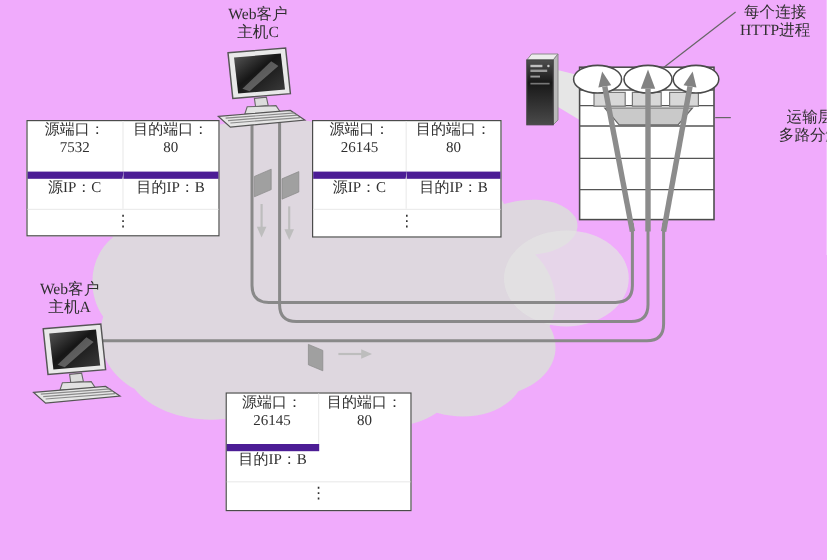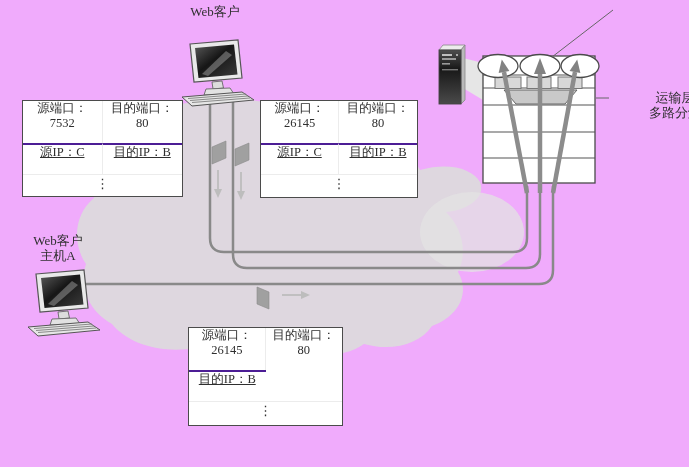--- a/index.html
+++ b/index.html
@@ -13,21 +13,21 @@
   .figure svg{position:absolute;left:0;top:0;}
   .lbl{position:absolute;text-align:center;font-size:13px;line-height:15px;color:#2f2f2f;white-space:nowrap;}
   .lbl span{display:block;}
   .ptable{
     position:absolute;background:#ffffff;border:1.6px solid #4b4b4b;
     display:grid;grid-template-columns:1fr 1fr;grid-template-rows:42px 31px 1fr;
     font-size:12.5px;line-height:15px;box-sizing:border-box;
   }
   .ptable .cell{display:flex;flex-direction:column;align-items:center;justify-content:flex-start;text-align:center;}
   .ptable .c1{border-right:1px solid #ececec;}
-  .ptable .ip{border-top:2px solid #4c1d95;text-decoration:underline;}
+  .ptable .ip{border-top:6px solid #4c1d95;}
   .ptable .more{grid-column:1/3;border-top:1px solid #ececec;align-items:center;justify-content:flex-start;font-size:13px;letter-spacing:0;padding-top:1px;}
   .caption{
     position:absolute;left:0;top:439px;width:100%;text-align:center;
     font-size:14px;color:#333333;letter-spacing:0.5px;
   }
 </style>
 </head>
 <body>
 
 <div class="figure">
@@ -137,23 +137,28 @@
       <rect x="11" y="12" width="10" height="2" fill="#bfbfbf"></rect>
       <rect x="11" y="16" width="14" height="2" fill="#9a9a9a"></rect>
       <rect x="11" y="21" width="8" height="1.6" fill="#9a9a9a"></rect>
       <circle cx="26" cy="13" r="1" fill="#cccccc"></circle>
       <rect x="11" y="27" width="16" height="1.4" fill="#777"></rect>
     </g>
   </svg>
 
   <div class="lbl" style="left:160px;top:4px;width:110px;">
     <span>Web客户</span>
-  </div>
-
-
+    <span>主机C</span>
+  </div>
+
+
+  <div class="lbl" style="left:606px;top:2px;width:80px;">
+    <span>每个连接</span>
+    <span>HTTP进程</span>
+  </div>
 
   <div class="lbl" style="left:636px;top:90px;width:78px;">
     <span>运输层</span>
     <span>多路分解</span>
   </div>
 
   <div class="lbl" style="left:20px;top:233px;width:76px;">
     <span>Web客户</span>
     <span>主机A</span>
   </div>

